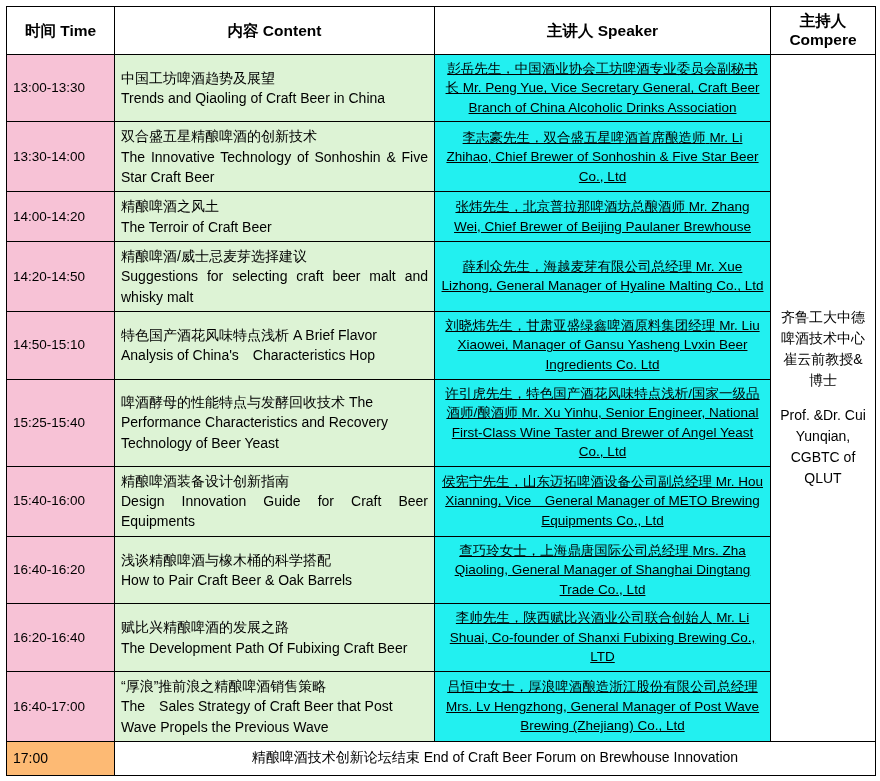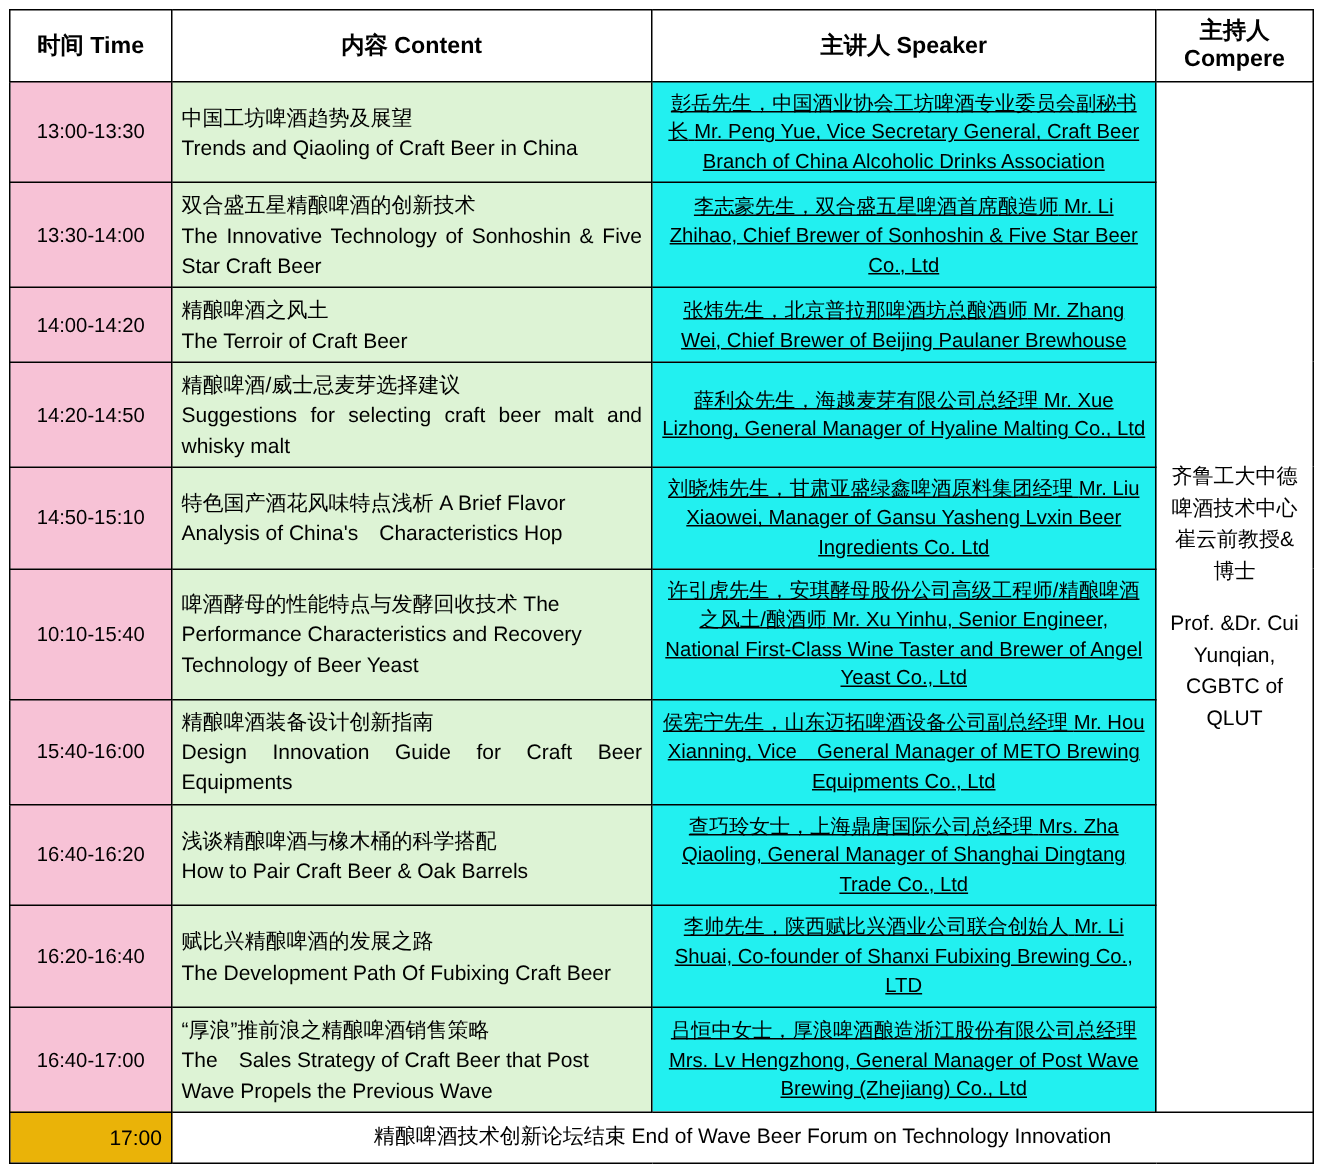--- a/index.html
+++ b/index.html
@@ -39,21 +39,20 @@
     height: 46px;
     line-height: 1.25;
   }
   col.c-time { width: 108px; }
   col.c-content { width: 320px; }
   col.c-speaker { width: 336px; }
   col.c-compere { width: 105px; }
 
   td.time-cell {
     background: #f7c2d6;
-    text-align: center;
     font-size: 13.5px;
     line-height: 1.3;
   }
   td.content-cell {
     background: #ddf3d5;
     text-align: left;
     font-size: 14px;
     line-height: 1.45;
   }
   td.content-cell .line {
@@ -81,22 +80,22 @@
     line-height: 1.5;
   }
   td.compere-cell .cn {
     display: block;
     margin-bottom: 14px;
   }
   td.compere-cell .en {
     display: block;
   }
   tr.footer-row td.footer-time {
-    background: #eab308;
-    text-align: right;
+    background: #fdba74;
+    text-align: left;
     font-size: 14px;
     height: 34px;
   }
   tr.footer-row td.footer-text {
     background: #ffffff;
     text-align: center;
     font-size: 14px;
   }
 </style>
 </head>
@@ -181,27 +180,27 @@
           <span class="just">特色国产酒花风味特点浅析</span>
           <span class="just">A Brief Flavor Analysis of China's　Characteristics Hop</span>
         </td>
         <td class="speaker-cell">
           <span class="just">刘晓炜先生，甘肃亚盛绿鑫啤酒原料集团经理</span>
           <span class="just">Mr. Liu Xiaowei, Manager of Gansu Yasheng Lvxin Beer Ingredients Co. Ltd</span>
         </td>
       </tr>
 
       <tr>
-        <td class="time-cell">10:10-15:40</td>
+        <td class="time-cell">15:25-15:40</td>
         <td class="content-cell">
           <span class="just">啤酒酵母的性能特点与发酵回收技术</span>
           <span class="just">The Performance Characteristics and Recovery Technology of Beer Yeast</span>
         </td>
         <td class="speaker-cell">
-          <span class="just">许引虎先生，安琪酵母股份公司高级工程师/精酿啤酒之风土/酿酒师</span>
+          <span class="just">许引虎先生，特色国产酒花风味特点浅析/国家一级品酒师/酿酒师</span>
           <span class="just">Mr. Xu Yinhu, Senior Engineer, National First-Class Wine Taster and Brewer of Angel Yeast Co., Ltd</span>
         </td>
       </tr>
 
       <tr>
         <td class="time-cell">15:40-16:00</td>
         <td class="content-cell">
           <span class="line">精酿啤酒装备设计创新指南</span>
           <span class="line just">Design Innovation Guide for Craft Beer Equipments</span>
         </td>
@@ -242,18 +241,18 @@
           <span class="just">The　Sales Strategy of Craft Beer that Post Wave Propels the Previous Wave</span>
         </td>
         <td class="speaker-cell">
           <span class="just">吕恒中女士，厚浪啤酒酿造浙江股份有限公司总经理</span>
           <span class="just">Mrs. Lv Hengzhong, General Manager of Post Wave Brewing (Zhejiang) Co., Ltd</span>
         </td>
       </tr>
 
       <tr class="footer-row">
         <td class="footer-time">17:00</td>
-        <td class="footer-text" colspan="3">精酿啤酒技术创新论坛结束 End of Wave Beer Forum on Technology Innovation</td>
+        <td class="footer-text" colspan="3">精酿啤酒技术创新论坛结束 End of Craft Beer Forum on Brewhouse Innovation</td>
       </tr>
 
     </tbody>
   </table>
 </div>
 
 </body></html>

